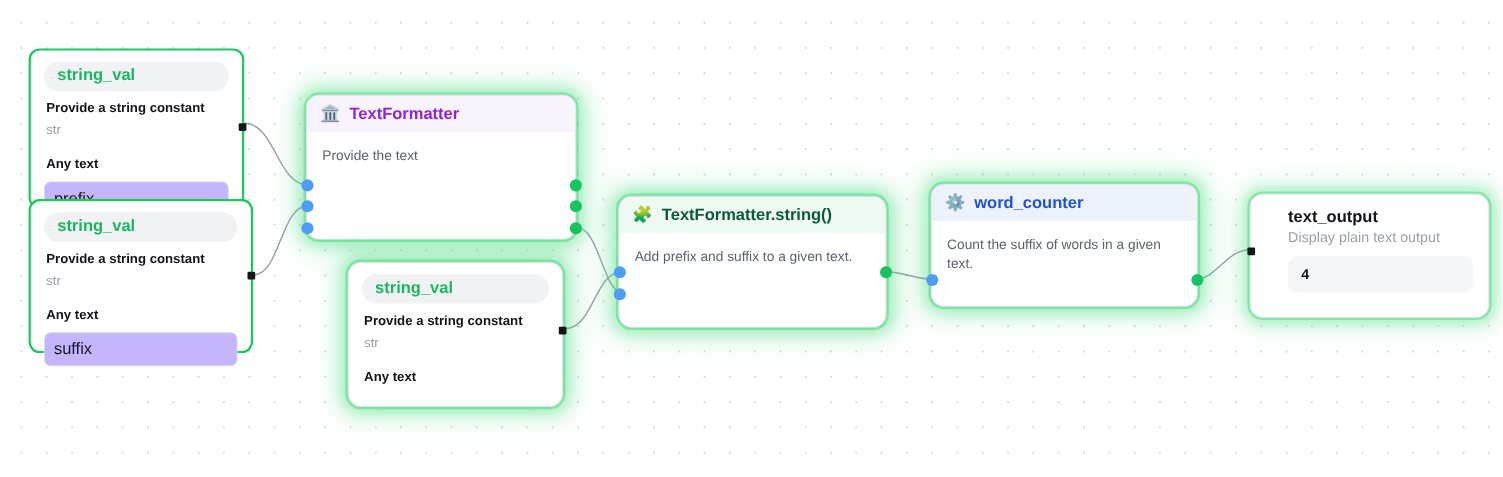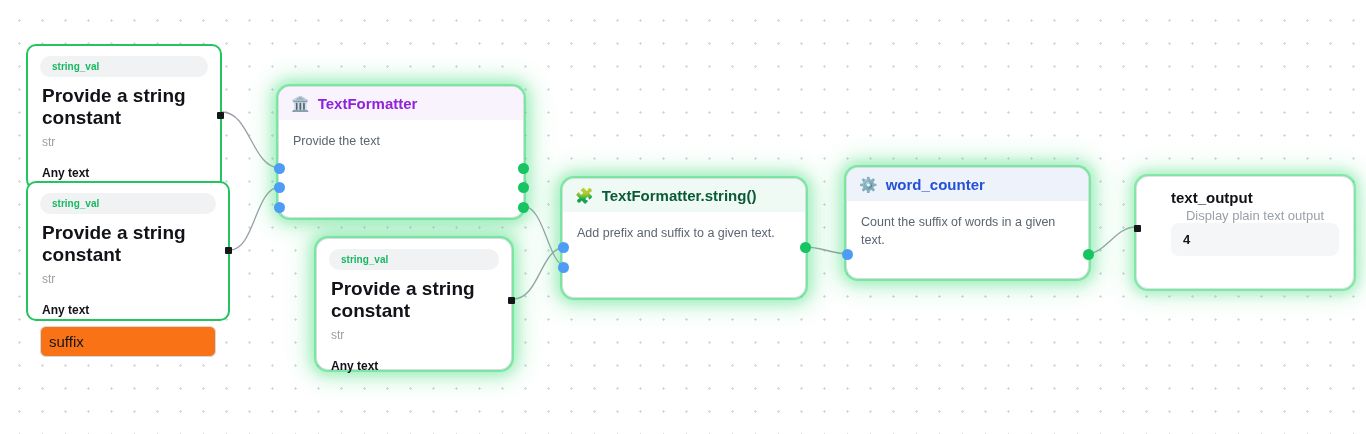--- a/index.html
+++ b/index.html
@@ -63,28 +63,28 @@
 
   
   .const-body { padding: 10px 12px 14px 12px; }
 
   .pill-title {
     display: block;
     background: #f1f2f4;
     border-radius: 16px;
     padding: 5px 12px;
     color: #18b862;
-    font-size: 10px;
+    font-size: 15px;
     font-weight: 700;
     line-height: 1.1;
     margin-bottom: 8px;
   }
 
   .const-desc {
-    font-size: 19px;
+    font-size: 12px;
     font-weight: 700;
     color: #111318;
     margin: 0 0 6px 2px;
   }
 
   .const-type {
     font-size: 12px;
     color: #9aa0a8;
     margin: 0 0 1px 2px;
     line-height: 1.25;
@@ -97,21 +97,21 @@
     margin: 16px 0 8px 2px;
     line-height: 1.25;
   }
 
   .const-input {
     display: block;
     width: 100%;
     box-sizing: border-box;
     border: 1px solid #d5d9de;
     border-radius: 6px;
-    background: #f97316;
+    background: #c4b5fd;
     padding: 6px 8px;
     font-family: "Liberation Sans", sans-serif;
     font-size: 15px;
     color: #14161a;
     outline: none;
   }
 
   
   .node-header {
     display: flex;
@@ -144,22 +144,21 @@
   .out-body { padding: 12px 14px 14px 14px; }
   .out-title {
     font-size: 15px;
     font-weight: 700;
     color: #111318;
     margin-bottom: 2px;
   }
   .out-sub {
     font-size: 13px;
     color: #9aa0a8;
-    margin-bottom: 0;
-    text-align: center;
+    margin-bottom: 10px;
   }
   .out-value {
     background: #f5f6f8;
     border-radius: 8px;
     padding: 9px 12px;
     font-size: 13px;
     font-weight: 700;
     color: #14161a;
   }
 

